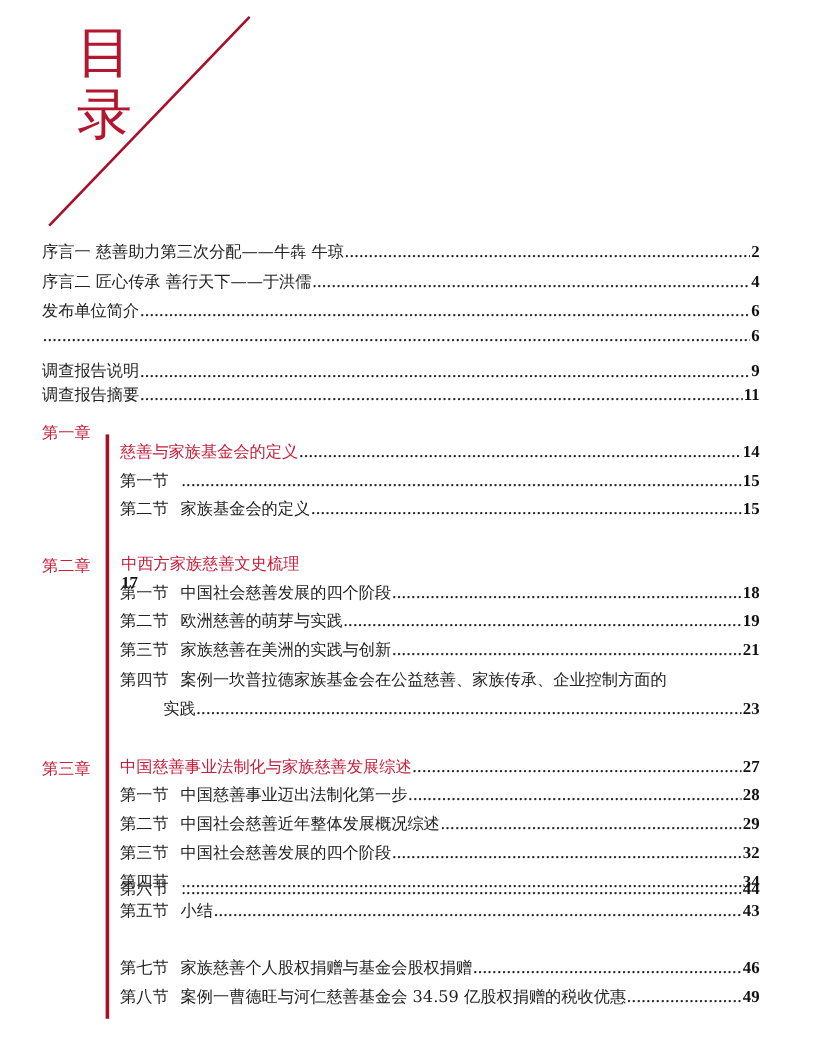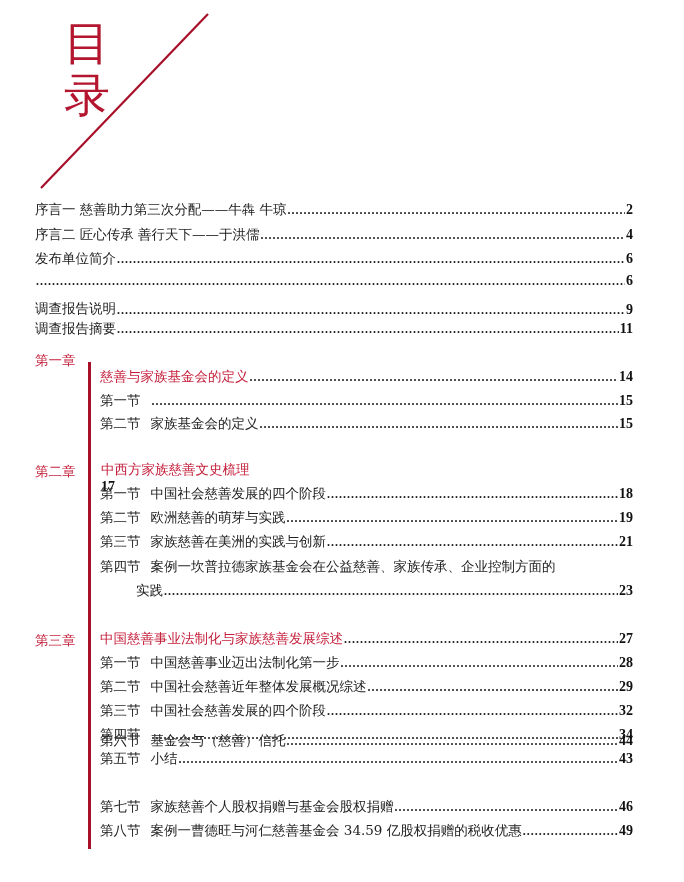--- a/index.html
+++ b/index.html
@@ -144,21 +144,20 @@
   <span class="pg">34</span>
 </div>
 <div class="toc-row sec" style="top:750px;">
   <span class="lbl num">第五节</span>
   <span class="lbl">小结</span>
   <span class="dots"></span>
   <span class="pg">43</span>
 </div>
 <div class="toc-row sec" style="top:732px;text-align:center;">
   <span class="lbl num">第六节</span>
-  <span class="lbl">基金会与（慈善）信托</span>
   <span class="dots"></span>
   <span class="pg">44</span>
 </div>
 <div class="toc-row sec" style="top:798px;">
   <span class="lbl num">第七节</span>
   <span class="lbl">家族慈善个人股权捐赠与基金会股权捐赠</span>
   <span class="dots"></span>
   <span class="pg">46</span>
 </div>
 <div class="toc-row sec" style="top:822px;justify-content:center;">

